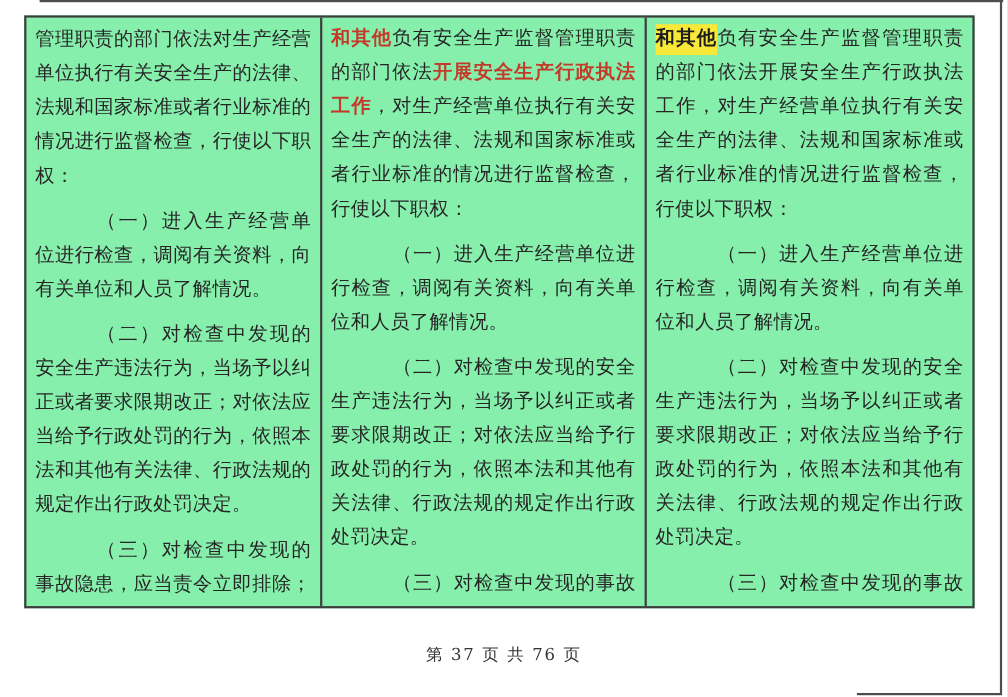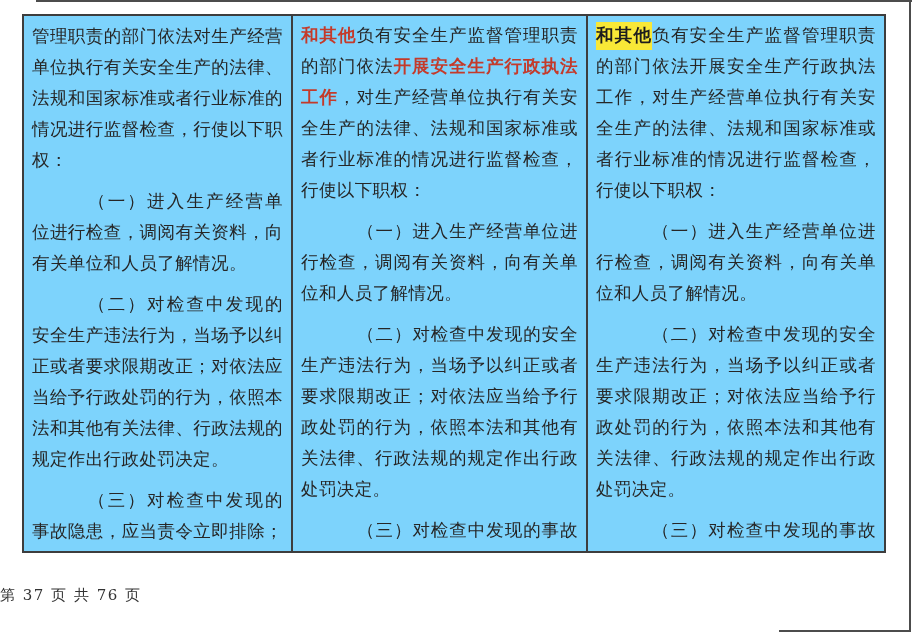--- a/index.html
+++ b/index.html
@@ -26,21 +26,21 @@
   .frame-bottom {
     position: absolute; right: 5px; bottom: 2px; width: 132px; height: 2px;
     background: var(--border-dark, #4c4c4c);
   }
   .doc-table {
     position: absolute; left: 22px; top: 14px;
     width: 864px; height: 539px;
     display: flex;
     border: 2px solid var(--border, #3d3d3d);
     box-sizing: border-box;
-    background: #7dd3fc;
+    background: #86efac;
   }
   .doc-col {
     box-sizing: border-box;
     padding: 5px 8px 0 8px;
     font-size: 17.5px;
     line-height: 31px;
     color: var(--text, #262626);
     letter-spacing: 0.4px;
     overflow: hidden;
   }
@@ -53,21 +53,21 @@
   .run-plain { color: inherit; }
   .run-red-bold { color: var(--red, #c43a2a); font-weight: bold; }
   .run-highlight-bold {
     background: var(--yellow, #f8e837);
     font-weight: bold;
     padding: 4px 0;
     color: #1d1d1d;
   }
   .footer {
     position: absolute; left: 0; right: 0; top: 586px;
-    text-align: left;
+    text-align: center;
     font-size: 15px;
     color: #333333;
     letter-spacing: 1.5px;
     font-family: "DejaVu Serif", "Liberation Serif", serif;
   }
 </style>
 </head>
 <body>
 
 <div class="frame-top"></div>

